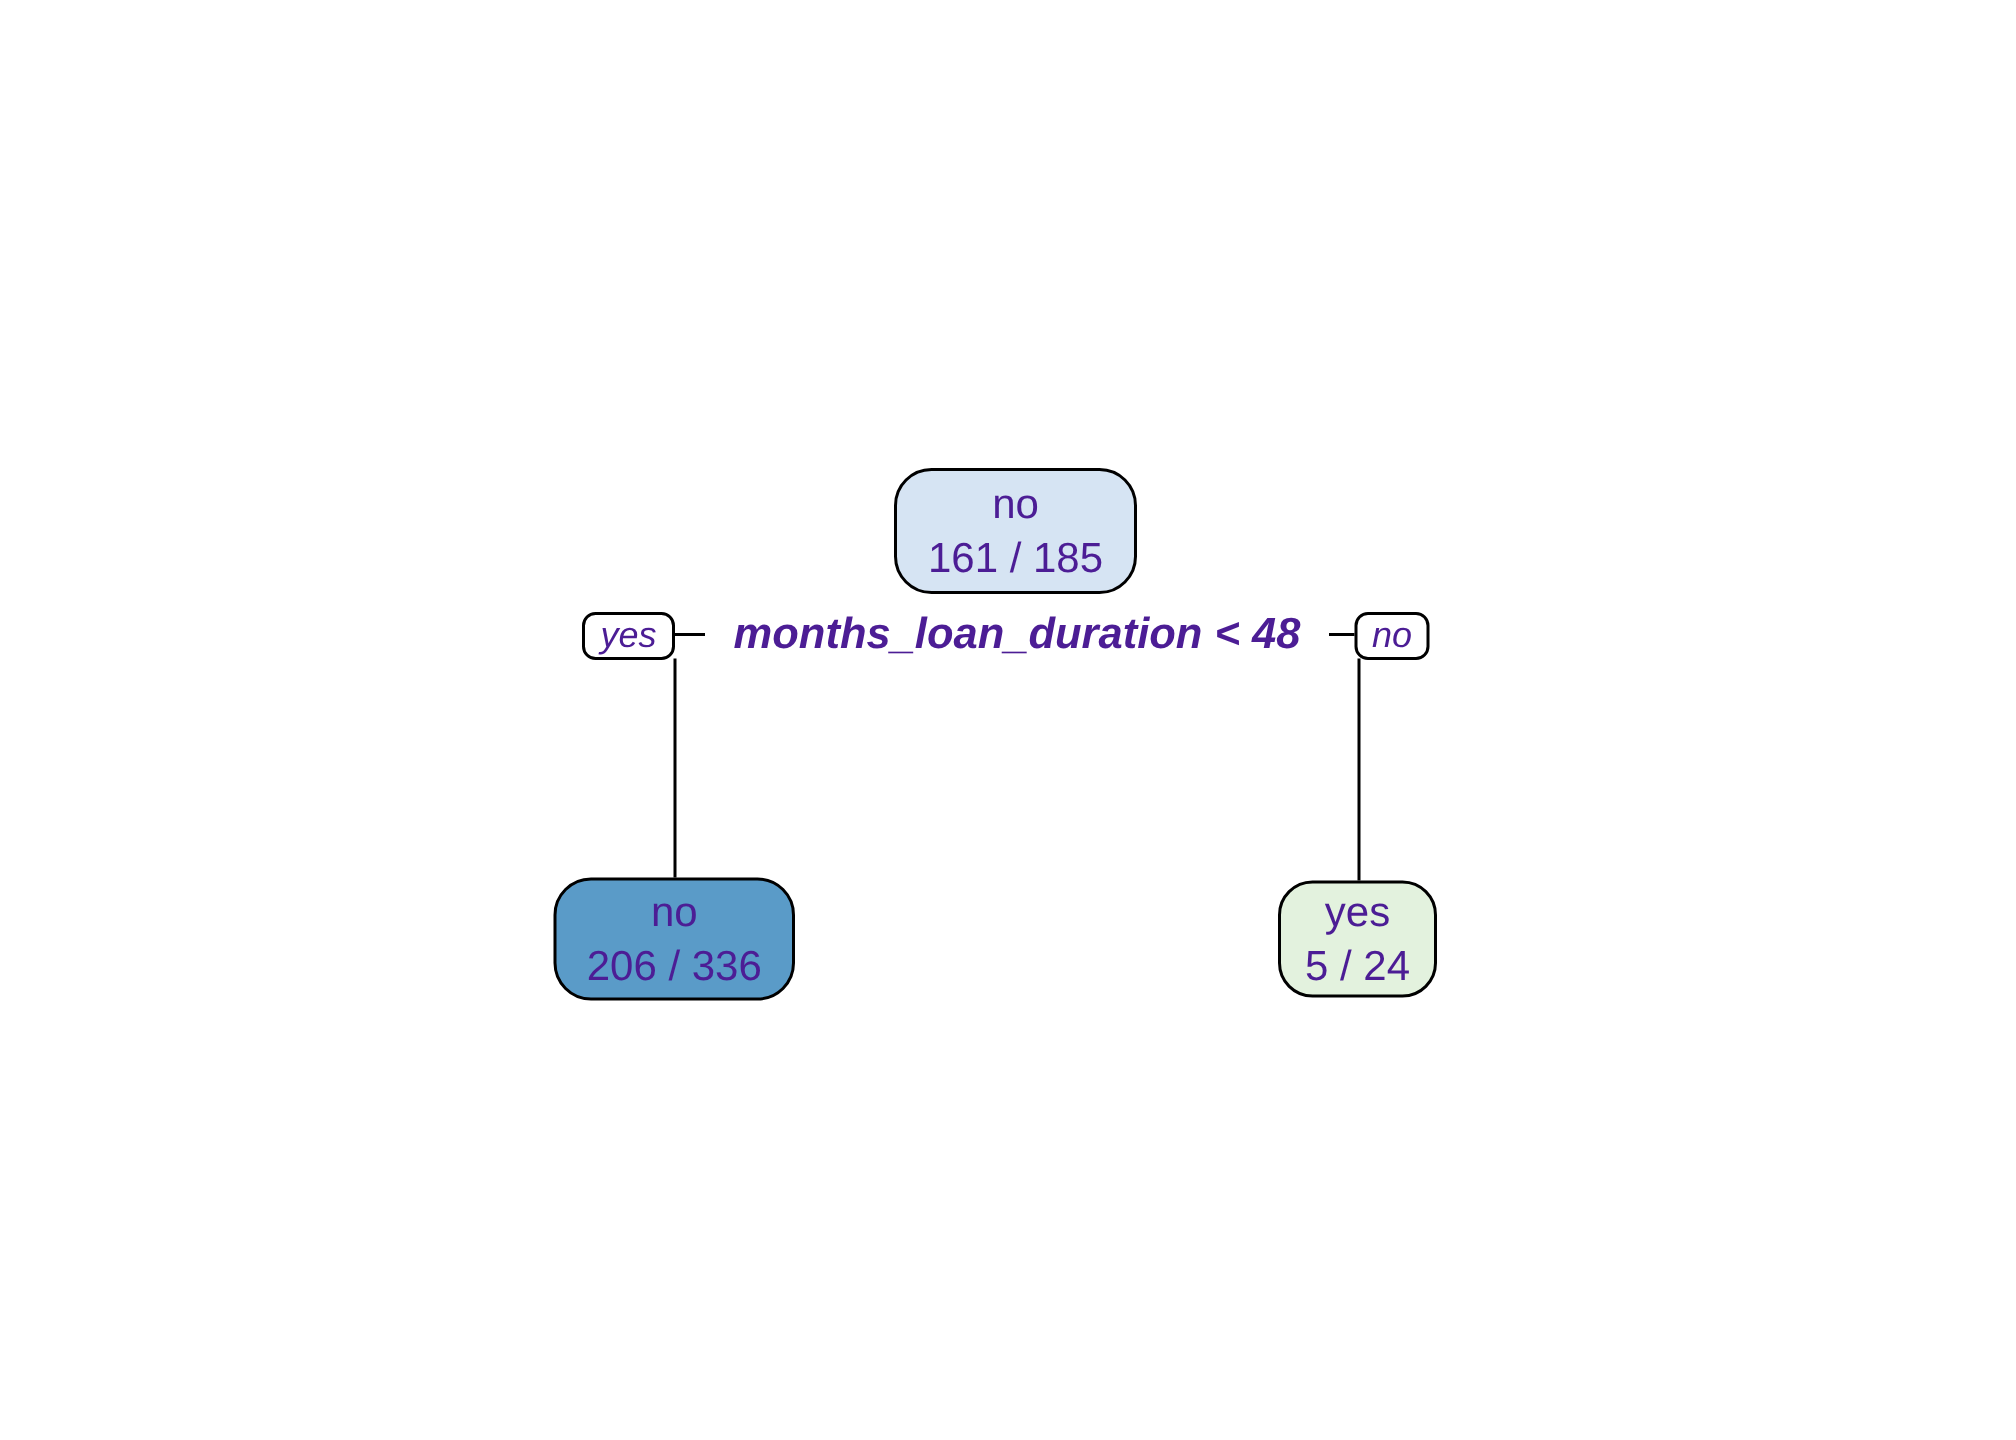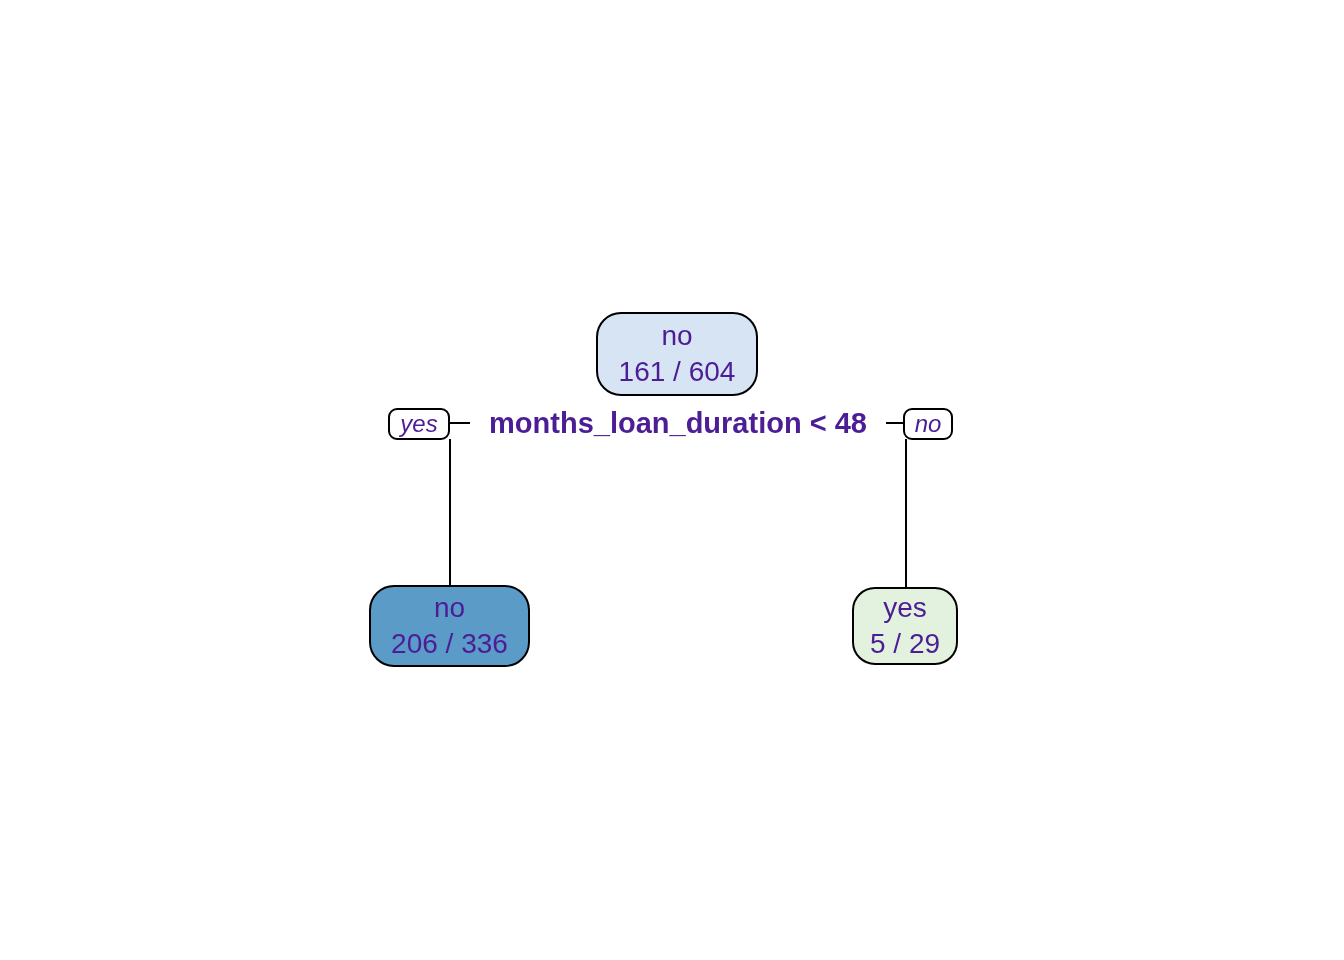--- a/index.html
+++ b/index.html
@@ -41,20 +41,21 @@
     left: 678px;
     top: 389px;
     transform: translateX(-50%);
     height: 34px;
     line-height: 34px;
     font-size: 29px;
     font-weight: bold;
     white-space: nowrap;
     background: #ffffff;
     padding: 0 2px;
+    font-style: italic;
   }
 
   
   .branch-label {
     position: absolute;
     box-sizing: border-box;
     border: 2px solid #000000;
     border-radius: 9px;
     background: #ffffff;
     font-style: italic;
@@ -82,21 +83,21 @@
   .hdash-left  { left: 450px; top: 405px; width: 20px; }
   .hdash-right { left: 886px; top: 405px; width: 17px; }
 </style>
 </head>
 <body>
 
 <div class="canvas">
 
   <div class="node node-root" style="background-color: rgb(214, 228, 243);">
     <div>no</div>
-    <div>161 / 604</div>
+    <div>161 / 185</div>
   </div>
 
   <div class="branch-label branch-label-yes">
     <span>yes</span>
   </div>
 
   <div class="hdash hdash-left"></div>
 
   <div class="split-label">months_loan_duration &lt; 48</div>
 
@@ -109,16 +110,16 @@
   <div class="vline vline-left"></div>
   <div class="vline vline-right"></div>
 
   <div class="node node-left" style="background-color: rgb(90, 155, 200);">
     <div>no</div>
     <div>206 / 336</div>
   </div>
 
   <div class="node node-right" style="background-color: rgb(227, 242, 222);">
     <div>yes</div>
-    <div>5 / 29</div>
+    <div>5 / 24</div>
   </div>
 
 </div>
 
 </body></html>

